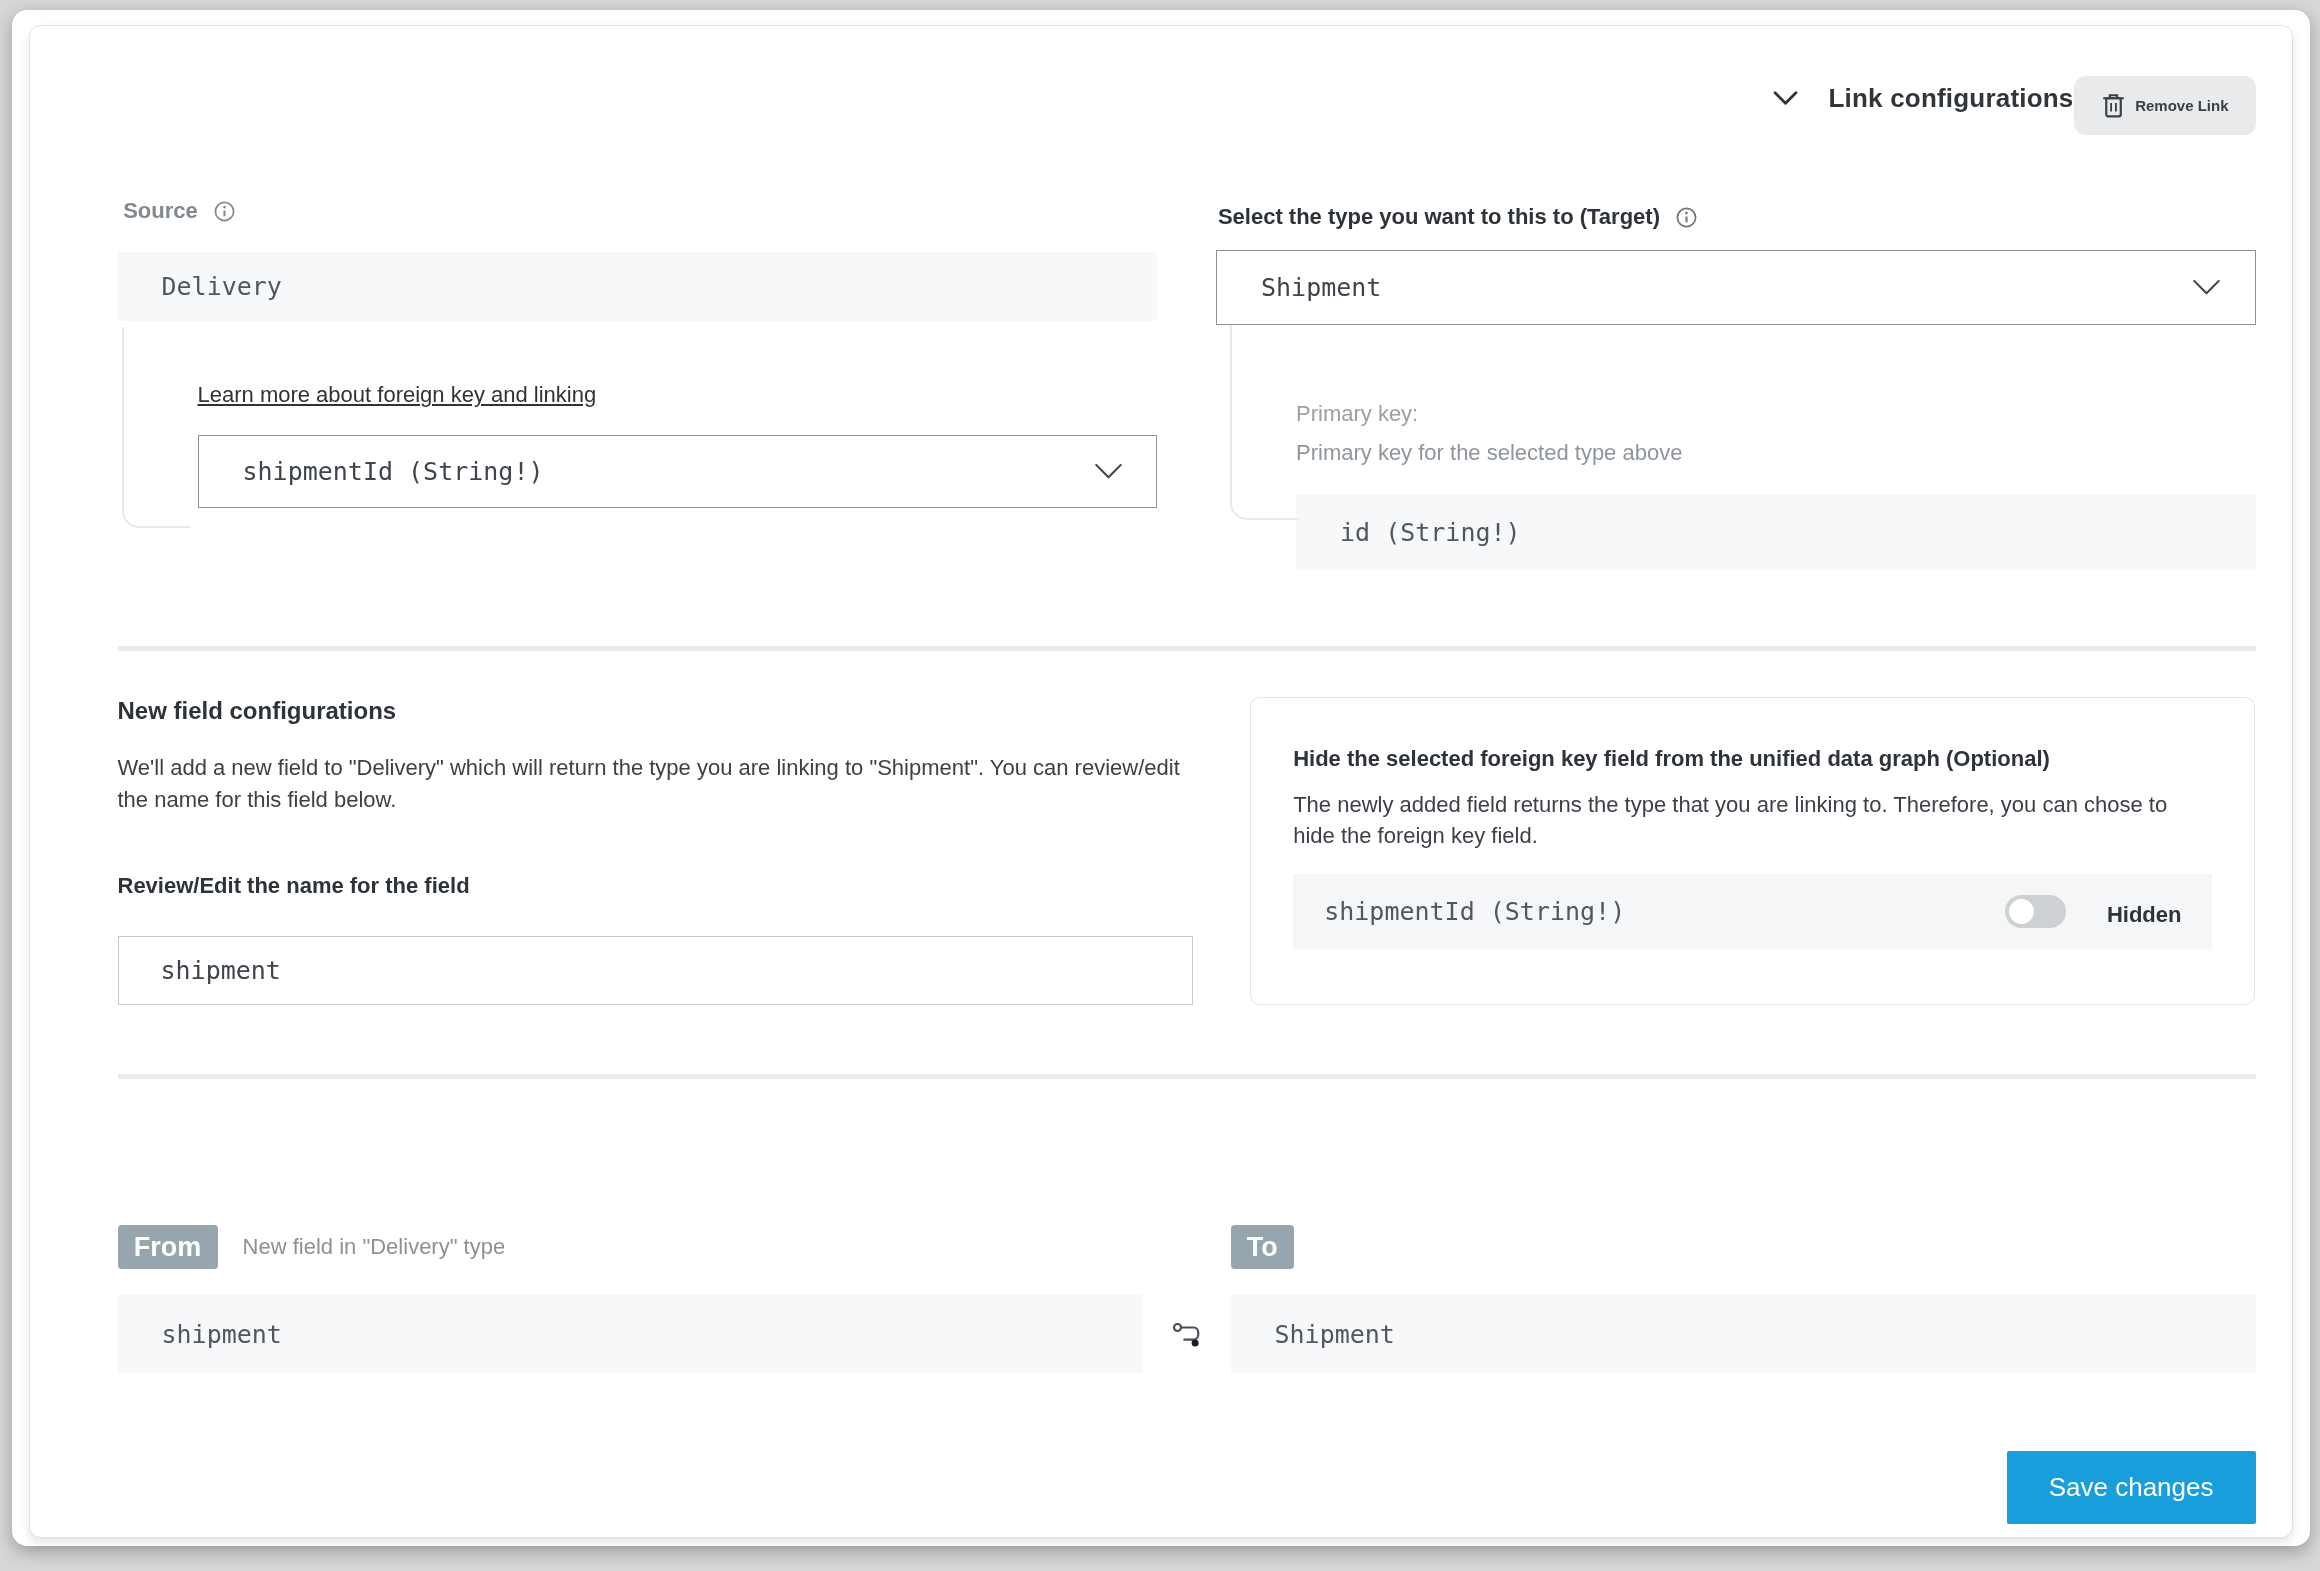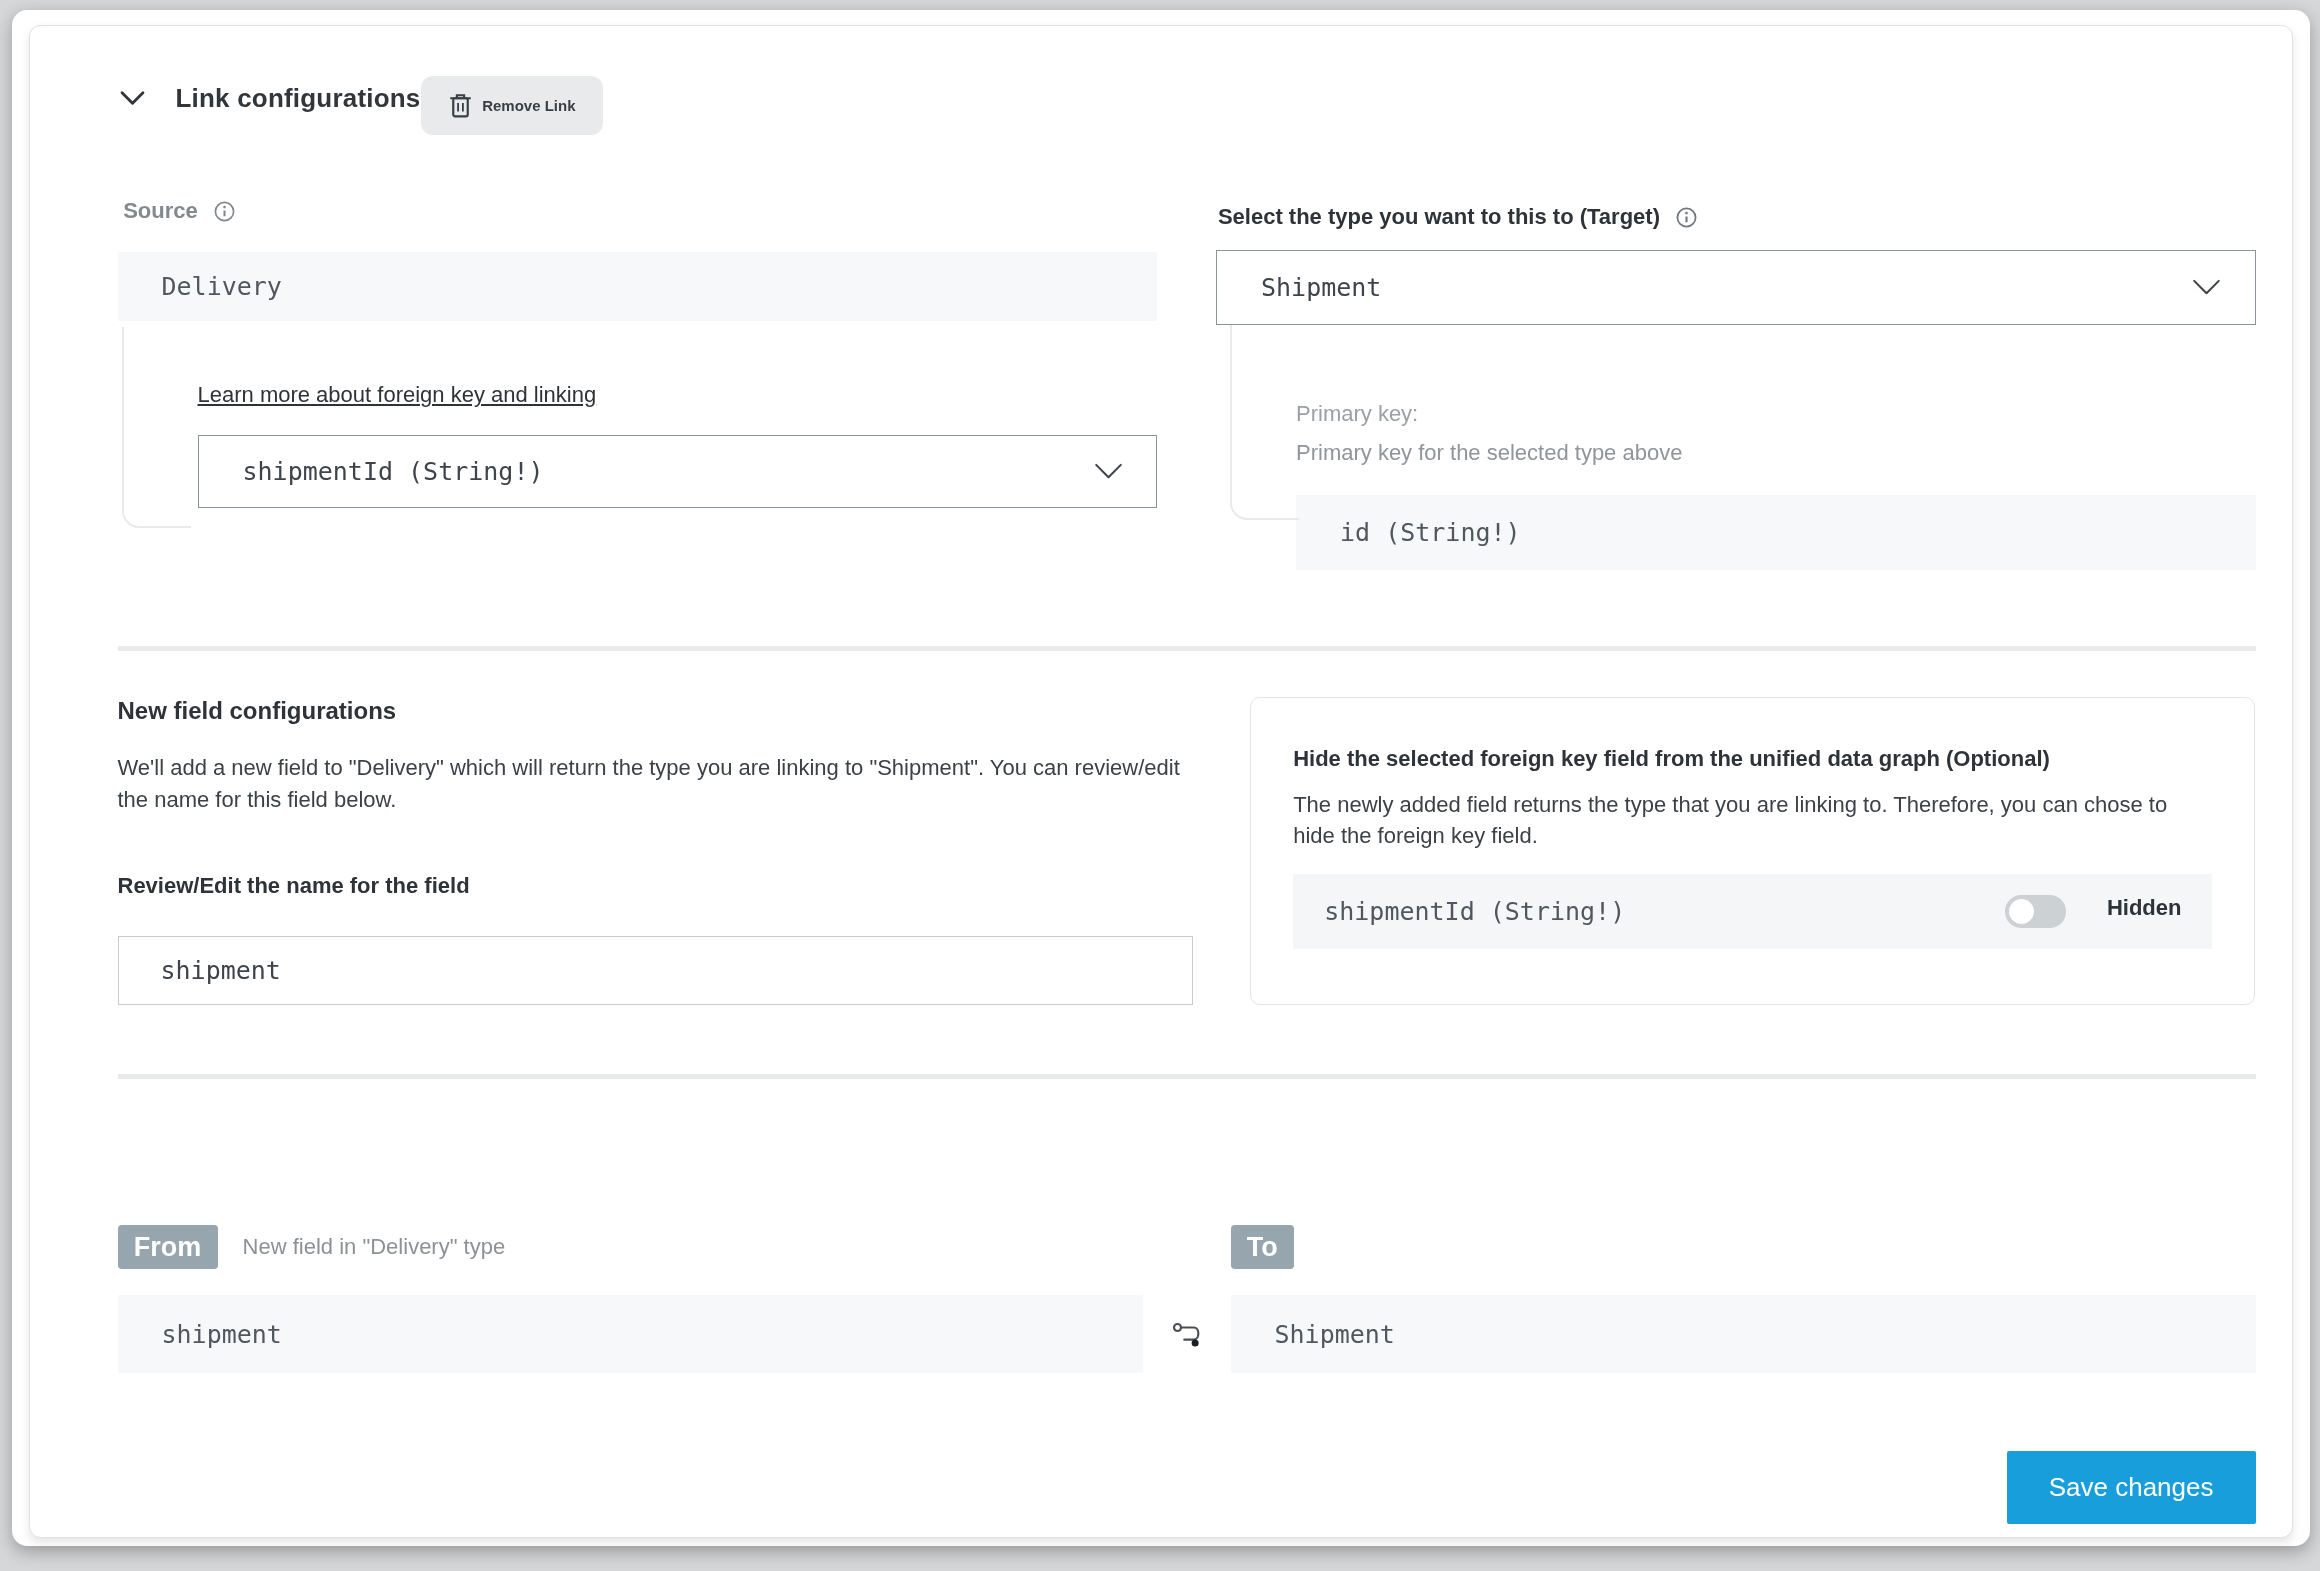--- a/index.html
+++ b/index.html
@@ -22,21 +22,21 @@
     inset: 15.3px 17px 7.6px 17px;
     background: #ffffff;
     border: 1px solid #dfe2e3;
     border-radius: 11.5px;
     box-shadow: 0 4.8px 9.6px rgba(0,0,0,0.10);
     padding: 50px 36px 0 88px;
     overflow: hidden;
   }
 
   
-  .header-row { display: flex; justify-content: flex-start; align-items: flex-start; }
+  .header-row { display: flex; justify-content: flex-end; align-items: flex-start; }
   .header-left { display: flex; align-items: center; gap: 29px; padding-top: 7.6px; }
   .collapse-btn { border: none; background: transparent; cursor: pointer; display: flex; align-items: center; }
   .page-title { font-size: 26px; font-weight: bold; color: #31363b; letter-spacing: 0.2px; }
   .remove-btn {
     display: flex; align-items: center; gap: 9.6px;
     background: #e9eaeb; border: none; border-radius: 12px;
     height: 59px; padding: 13px 27px;
     font-family: "Liberation Sans", sans-serif;
     font-size: 15px; font-weight: bold; color: #3a3f45; cursor: pointer;
   }
@@ -116,21 +116,21 @@
     align-self: start;
   }
   .hide-title { font-size: 22px; font-weight: bold; color: #2d3338; margin-bottom: 17px; }
   .hide-desc { font-size: 22px; color: #3c4148; line-height: 1.42; margin-bottom: 23px; }
   .hide-strip {
     background: #f4f6f7; height: 75px;
     display: flex; align-items: center; justify-content: space-between;
     padding: 0 31px 0 31px;
   }
   .hide-strip .mono { font-family: "DejaVu Sans Mono", monospace; font-size: 25px; color: #51575e; }
-  .toggle-wrap { display: flex; align-items: flex-start; gap: 41px; }
+  .toggle-wrap { display: flex; align-items: flex-end; gap: 41px; }
   .toggle {
     width: 61px; height: 32.5px; border-radius: 16.3px;
     background: #ccd1d3; position: relative; cursor: pointer; border: none;
   }
   .toggle .knob {
     position: absolute; left: 3.8px; top: 3.8px;
     width: 25px; height: 25px; border-radius: 50%;
     background: #ffffff;
   }
   .toggle-label { font-size: 22px; font-weight: bold; color: #2d3338; }

